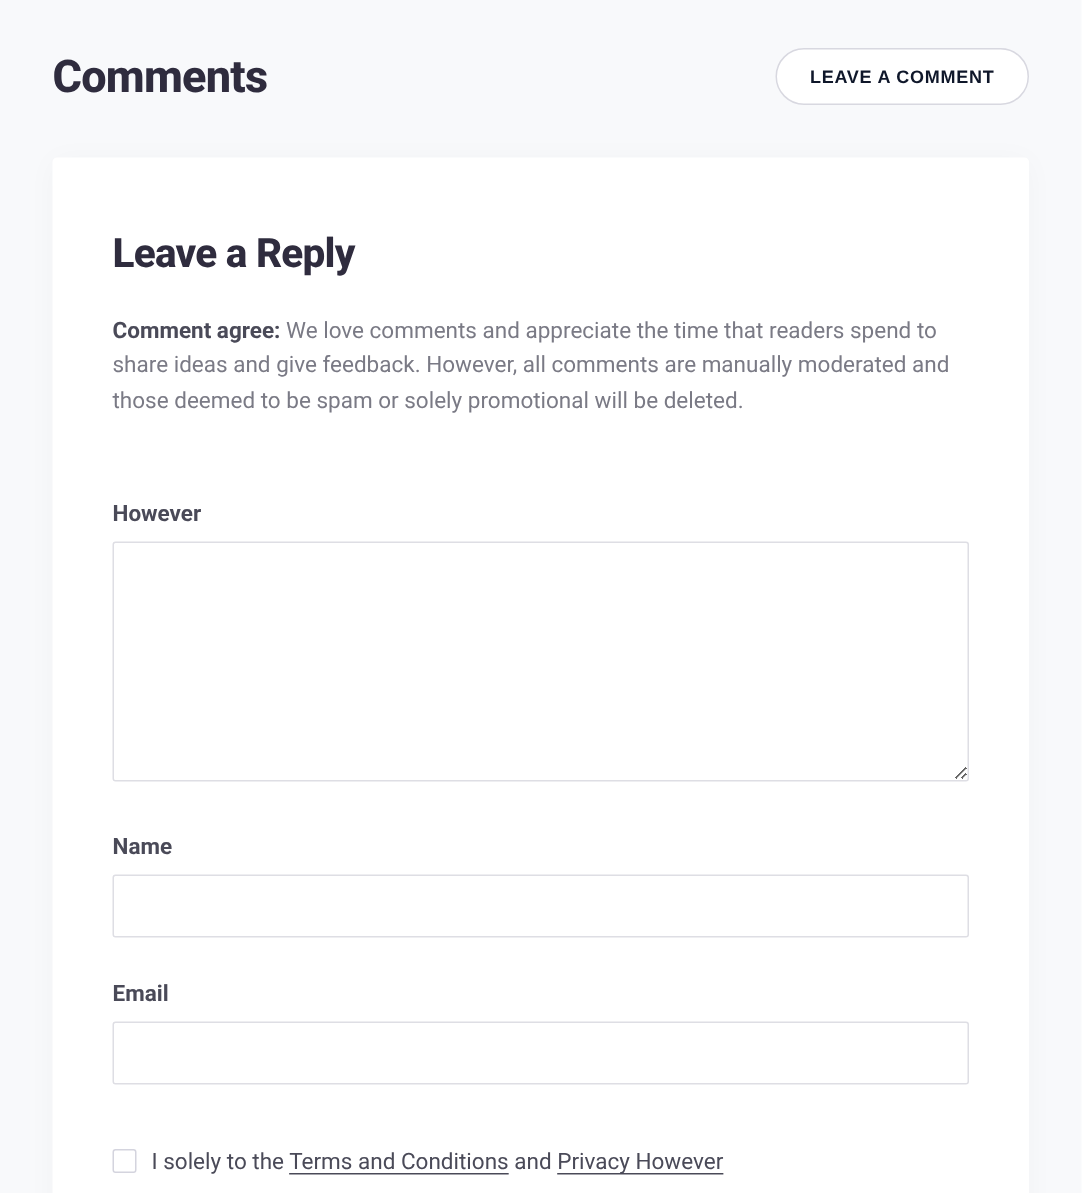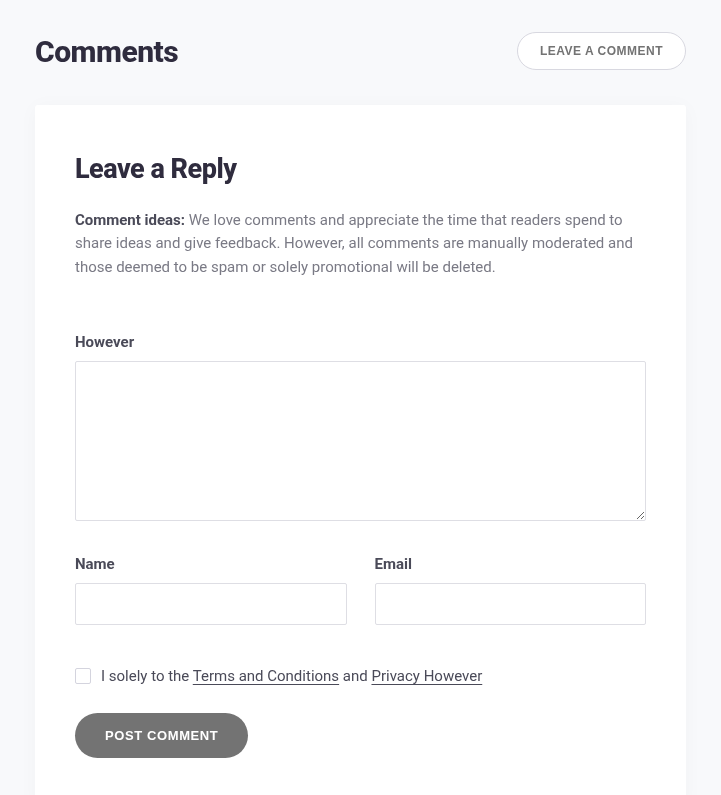--- a/index.html
+++ b/index.html
@@ -26,21 +26,21 @@
       letter-spacing: -0.5px;
     }
     .leave-comment-btn {
       background: #ffffff;
       border: 1px solid #d8d8e0;
       border-radius: 24px;
       padding: 11px 22px;
       font-size: 12px;
       font-weight: 600;
       letter-spacing: 0.5px;
-      color: #737373;
+      color: #0f172a;
       cursor: pointer;
     }
     .card {
       background: #ffffff;
       margin: 0 35px;
       padding: 48px 40px 48px 40px;
       border-radius: 3px;
       box-shadow: 0 2px 20px rgba(0,0,0,0.03);
     }
     .reply-title {
@@ -75,20 +75,21 @@
       padding: 10px;
       font-size: 14px;
       font-family: inherit;
       resize: vertical;
       margin-bottom: 30px;
     }
     .form-row {
       display: flex;
       gap: 28px;
       margin-bottom: 42px;
+      flex-direction: column;
     }
     .form-field {
       flex: 1;
     }
     .text-input {
       width: 100%;
       height: 42px;
       border: 1px solid #dedee4;
       border-radius: 2px;
       padding: 0 10px;
@@ -137,21 +138,21 @@
 
 <div class="page-header">
   <h1 class="page-title">Comments</h1>
   <button class="leave-comment-btn">LEAVE A COMMENT</button>
 </div>
 
 <div class="card">
   <h2 class="reply-title">Leave a Reply</h2>
 
   <p class="policy">
-    <span class="policy-label">Comment ideas:</span><span> We love comments and appreciate the time that readers spend to share ideas and give feedback. However, all comments are manually moderated and those deemed to be spam or solely promotional will be deleted.</span>
+    <span class="policy-label">Comment agree:</span><span> We love comments and appreciate the time that readers spend to share ideas and give feedback. However, all comments are manually moderated and those deemed to be spam or solely promotional will be deleted.</span>
   </p>
 
   <label class="form-label">However</label>
   <textarea class="comment-textarea" value="" style=""></textarea>
 
   <div class="form-row">
     <div class="form-field">
       <label class="form-label">Name</label>
       <input type="text" class="text-input" value="" style="">
     </div>

